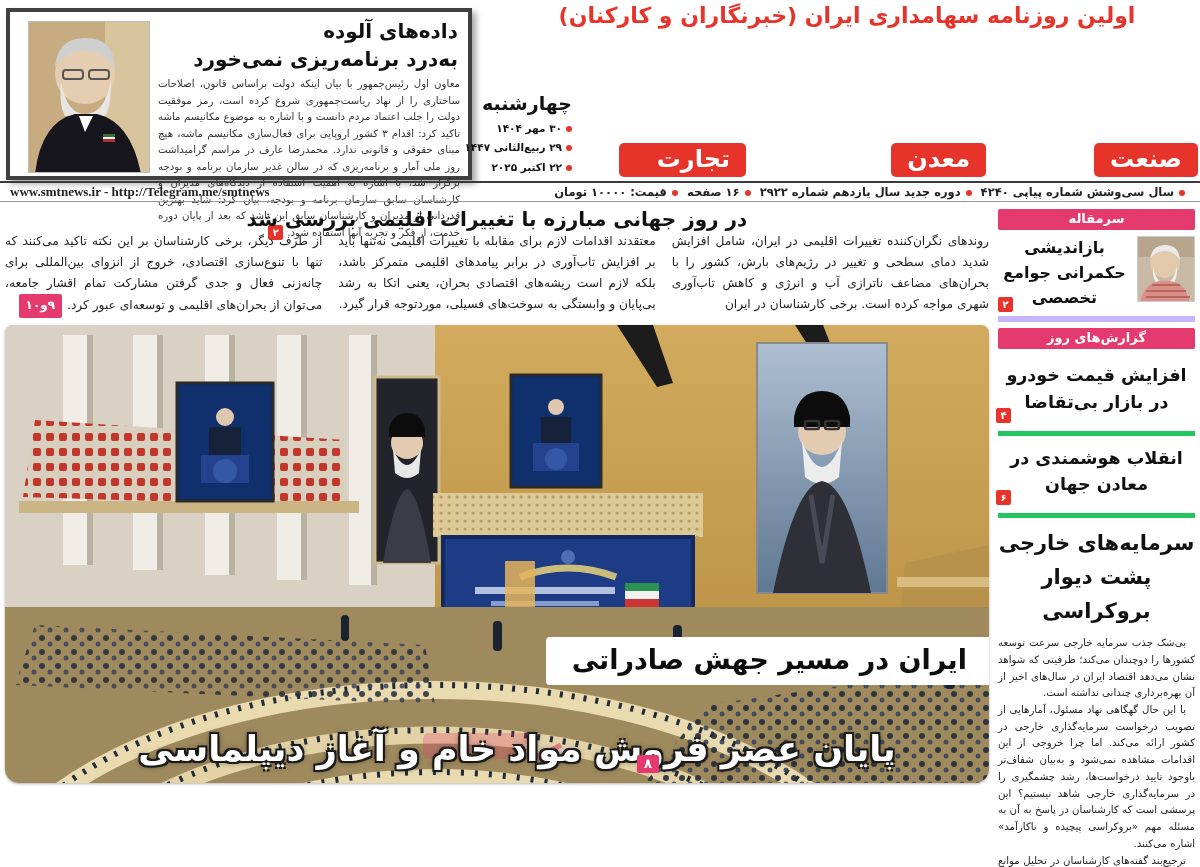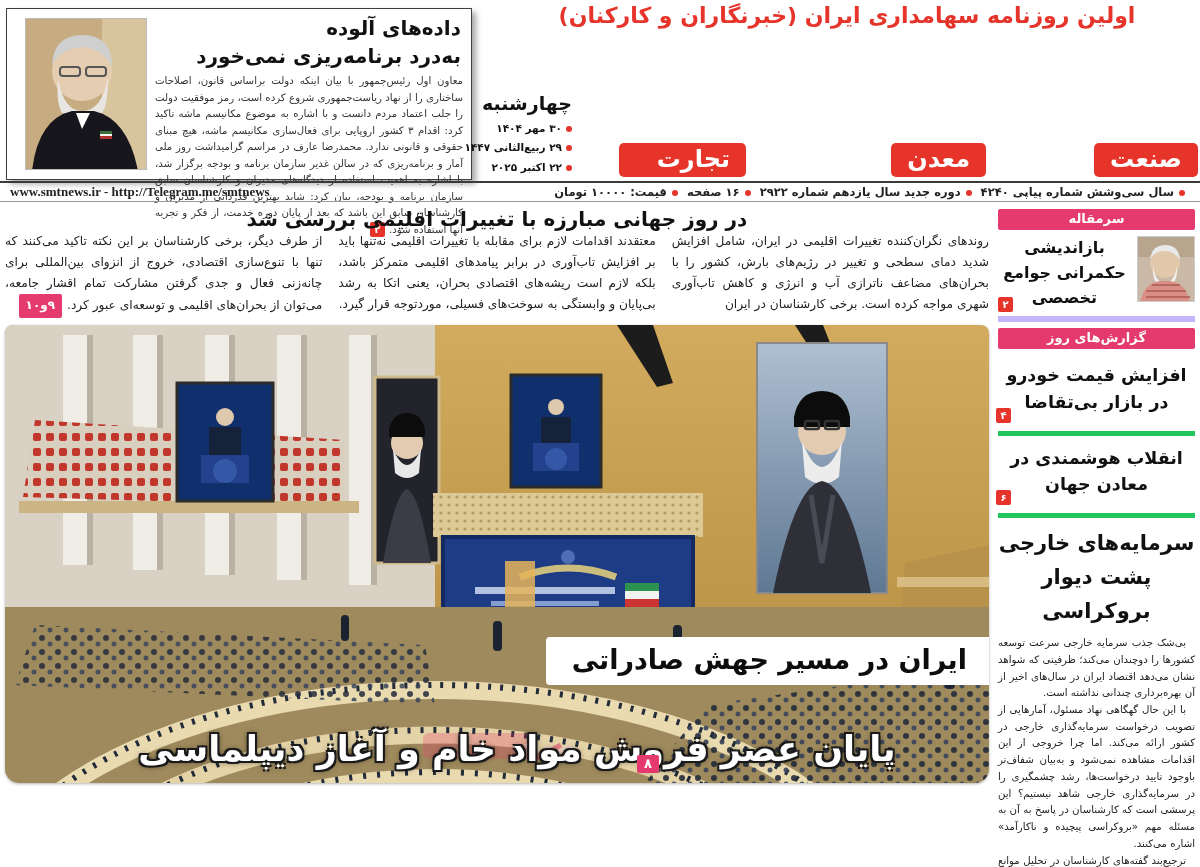--- a/index.html
+++ b/index.html
@@ -4,21 +4,21 @@
 <style>
   * { box-sizing: border-box; margin:0; padding:0; }
   html,body { width:1200px; height:867px; }
   body {
     position:relative; background:#fff; overflow:hidden;
     font-family:"DejaVu Sans", sans-serif; direction:rtl; color:#111;
   }
   
   .tl-box {
     position:absolute; top:8px; left:6px; width:466px; height:172px;
-    background:#fff; border:1px solid #404040;
+    background:#fff; border:4px solid #404040;
     box-shadow:4px 4px 6px rgba(0,0,0,.35);
     display:flex; flex-direction:row; padding:5px 8px 4px 18px; gap:8px;
   }
   .tl-text { flex:1; display:flex; flex-direction:column; }
   .tl-title { font-weight:bold; font-size:20px; line-height:1.4; text-align:right; padding-right:2px; }
   .tl-body  { margin-top:3px; font-size:10.2px; line-height:1.62; text-align:justify; color:#333; }
   .tl-photo { width:122px; height:152px; flex:0 0 122px; border:1px solid #bbb; overflow:hidden; align-self:flex-start; margin-top:4px;}
   .badge-red {
     display:inline-flex; align-items:center; justify-content:center;
     min-width:15px; height:15px; padding:0 3px; margin-right:4px;

